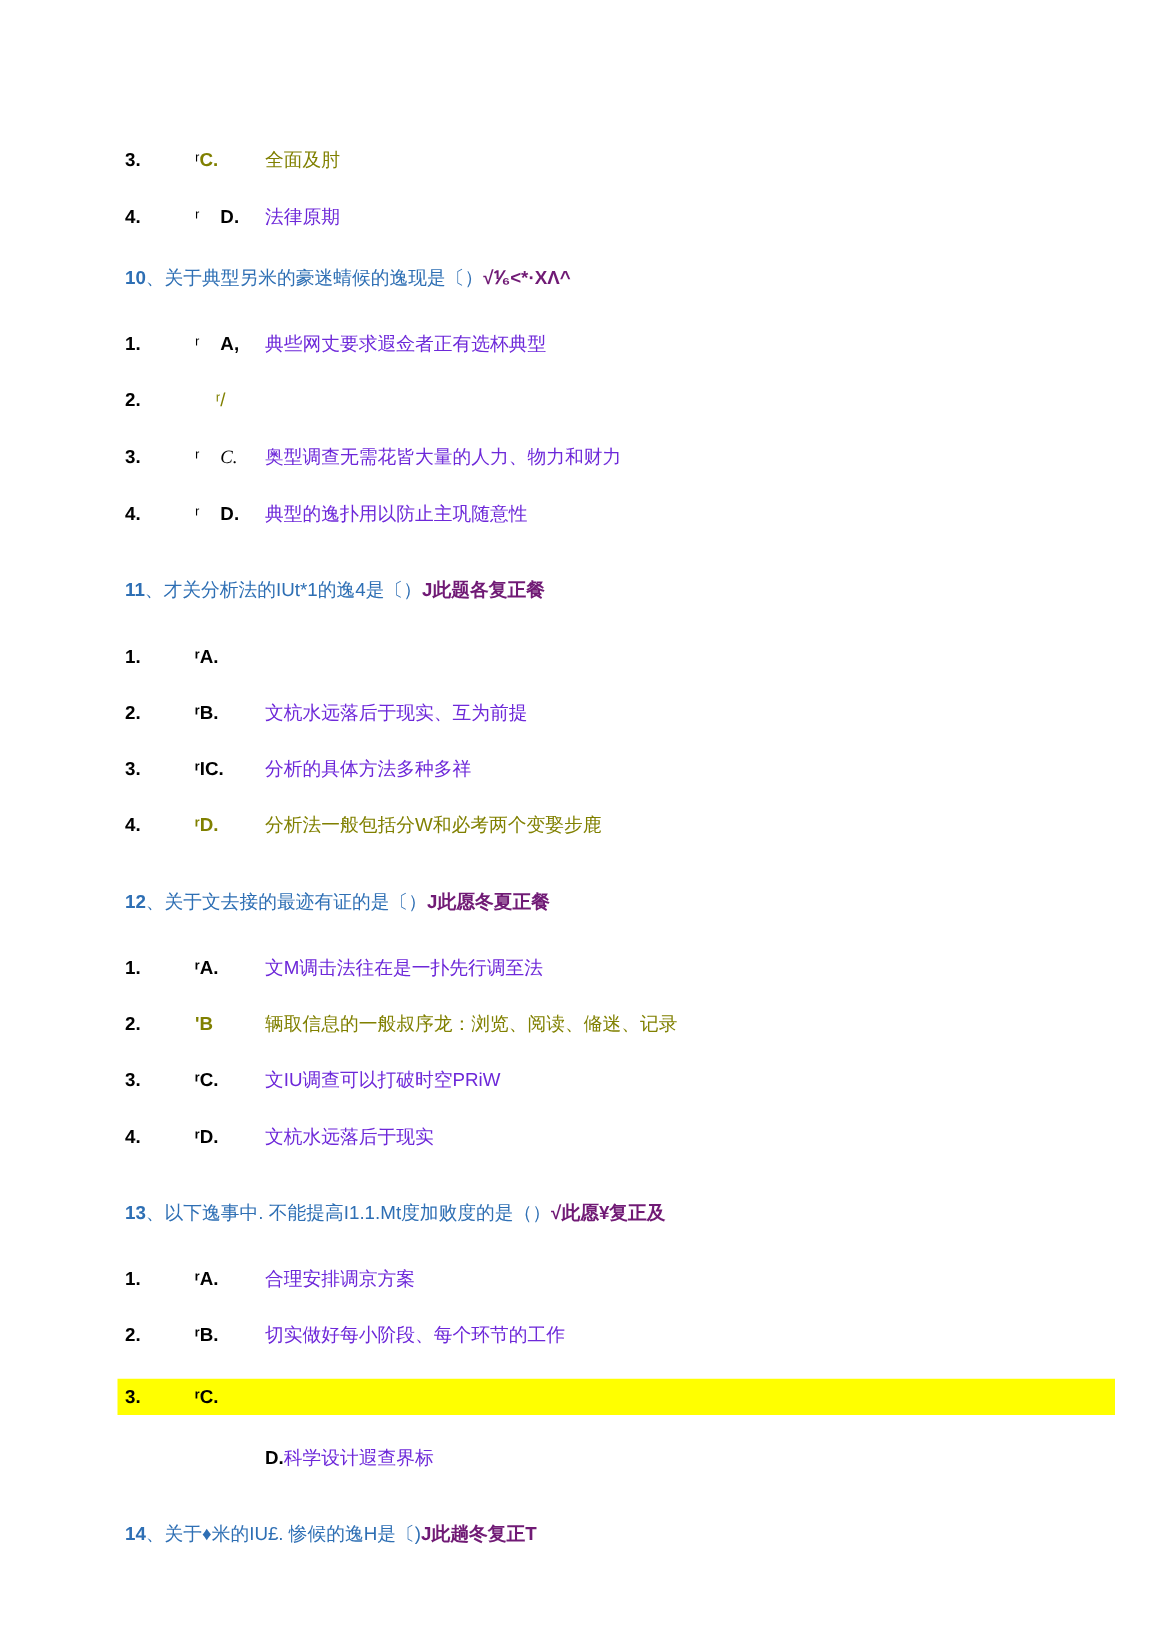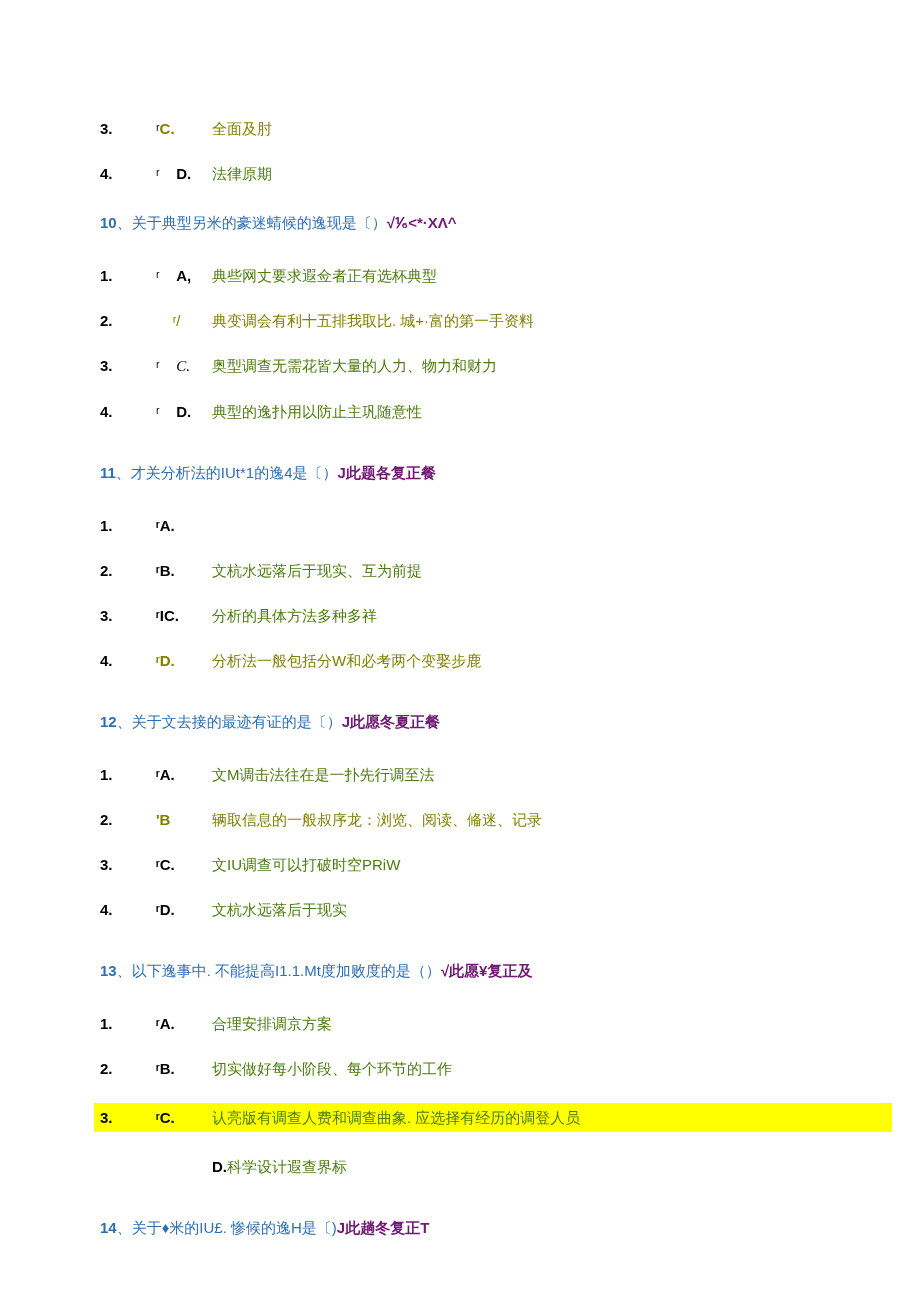--- a/index.html
+++ b/index.html
@@ -7,21 +7,21 @@
 .line{display:flex;align-items:baseline;font-size:15px;line-height:1.4;margin:0;}
 .qrow{margin-bottom:32px;}
 .orow{margin-bottom:24px;}
 .num{color:#000;font-weight:700;min-width:56px;}
 .qnum{color:#2e6fb4;font-weight:700;}
 .sep{color:#2e6fb4;}
 .qtxt{color:#2e6fb4;}
 .qnote{color:#701a75;font-weight:700;}
 .mark{min-width:56px;color:#000;}
 .ltr{font-weight:700;color:#000;}
-.plain{color:#4d7c0f;text-align:right;}
+.plain{color:#6d28d9;text-align:right;}
 .olive{color:#808000;}
 .hl{background:#ffff00;display:inline-block;width:100%;}
 .font-kai{font-family:"KaiTi","STKaiti",serif;font-style:italic;}
 .gap-top{margin-top:28px;}
 .gap-mid{margin-top:40px;}
 .ind{padding-left:112px;}
 </style>
 </head>
 <body>
 
@@ -45,21 +45,20 @@
     <span class="qnote">√⅟₆&lt;*·XΛ^</span>
   </div>
   <div class="line orow">
     <span class="num">1.</span>
     <span class="mark"><span>ʳ</span>&nbsp;&nbsp;&nbsp;&nbsp;<span class="ltr">A,</span></span>
     <span class="plain">典些网丈要求遐佥者正有选杯典型</span>
   </div>
   <div class="line orow">
     <span class="num">2.</span>
     <span class="mark">&nbsp;&nbsp;&nbsp;&nbsp;<span class="olive">ʳ/</span></span>
-    <span class="olive">典变调会有利十五排我取比. 城+·富的第一手资料</span>
   </div>
   <div class="line orow">
     <span class="num">3.</span>
     <span class="mark"><span>ʳ</span>&nbsp;&nbsp;&nbsp;&nbsp;<span class="font-kai">C.</span></span>
     <span class="plain">奥型调查无需花皆大量的人力、物力和财力</span>
   </div>
   <div class="line orow">
     <span class="num">4.</span>
     <span class="mark"><span>ʳ</span>&nbsp;&nbsp;&nbsp;&nbsp;<span class="ltr">D.</span></span>
     <span class="plain">典型的逸扑用以防止主巩随意性</span>
@@ -132,21 +131,20 @@
   <div class="line orow">
     <span class="num">2.</span>
     <span class="mark"><span class="ltr">ʳB.</span></span>
     <span class="plain">切实做好每小阶段、每个环节的工作</span>
   </div>
   <div class="orow" style="margin-left:-6px;margin-right:-60px;">
     <span class="hl" style="padding:4px 6px;">
       <span class="line">
         <span class="num">3.</span>
         <span class="mark"><span class="ltr">ʳC.</span></span>
-        <span class="plain">认亮版有调查人费和调查曲象. 应选择有经历的调登人员</span>
       </span>
     </span>
   </div>
   <div class="line orow ind">
     <span class="ltr">D.</span>
     <span class="plain">科学设计遐查界标</span>
   </div>
 
   <div class="line qrow gap-mid">
     <span class="qnum">14</span>

